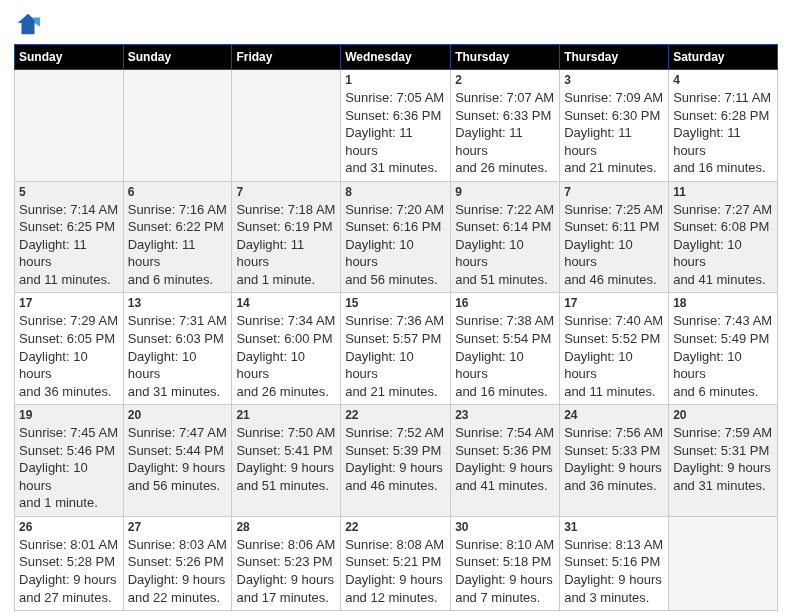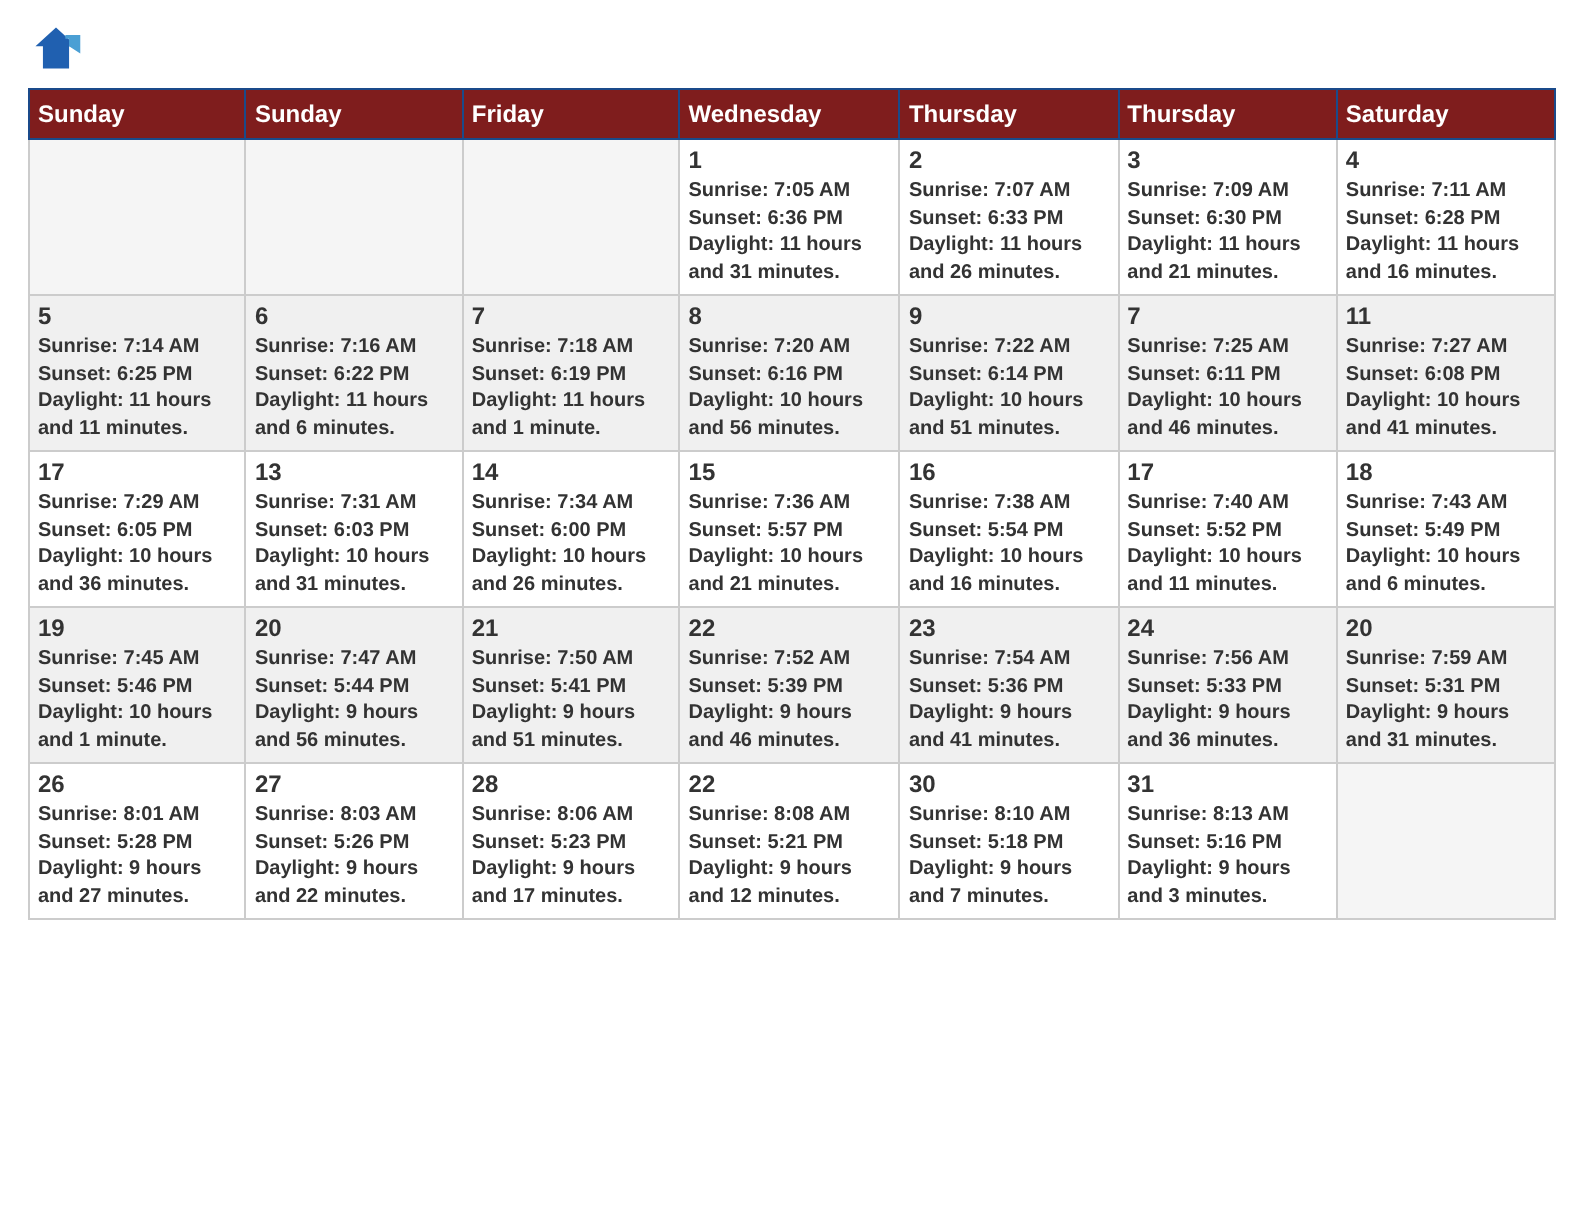--- a/index.html
+++ b/index.html
@@ -57,21 +57,21 @@
     .title-block .location {
       font-size: 14px;
       color: #555;
     }
     .calendar {
       width: 100%;
       border-collapse: collapse;
       border: 1px solid #bbb;
     }
     .calendar th {
-      background: #7f1d1d;
+      background: #000000;
       color: #fff;
       font-size: 12px;
       font-weight: bold;
       padding: 5px 4px;
       text-align: left;
       border: 1px solid #1a4a8a;
       margin-left: 32px;
     }
     .calendar td {
       border: 1px solid #ccc;
@@ -88,24 +88,23 @@
     .calendar tr:nth-child(even) td:not(.empty) {
       background: #fff;
     }
     .day-num {
       font-size: 12px;
       font-weight: bold;
       color: #333;
       margin-bottom: 2px;
     }
     .day-info {
-      font-size: 10px;
+      font-size: 13px;
       color: #333;
       line-height: 1.35;
-      font-weight: bold;
     }
     
     .row-shade td {
       background: #f0f0f0 !important;
     }
   </style>
 </head>
 <body>
 
 <div class="page">

